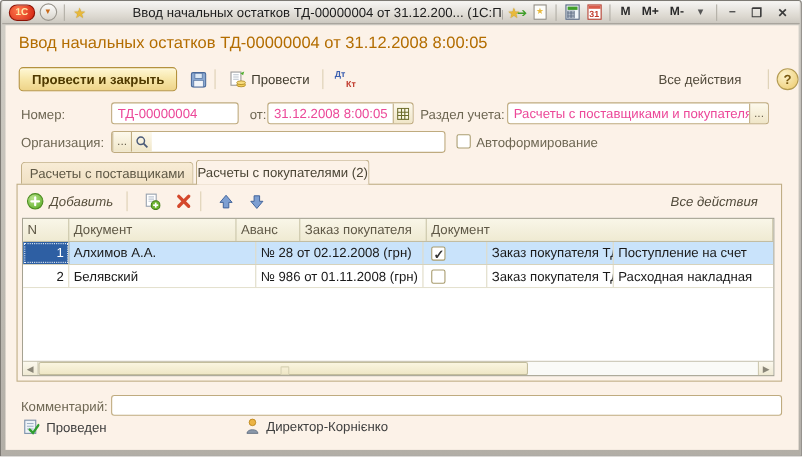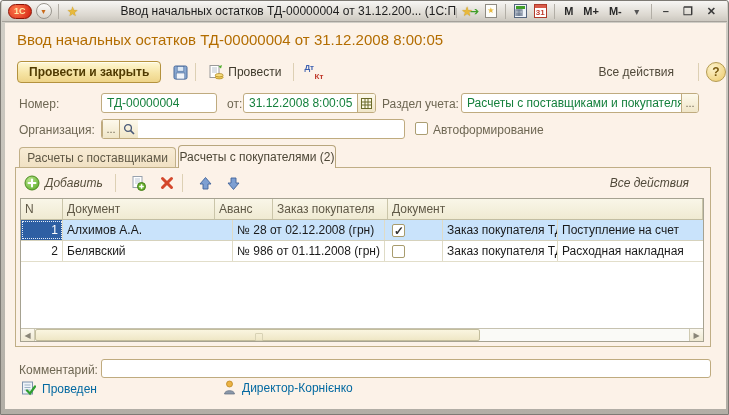--- a/index.html
+++ b/index.html
@@ -46,21 +46,21 @@
   .caret{border-top-color:#6b6350;}
   .help-btn{width:20px;height:20px;border-radius:50%;background:radial-gradient(circle at 35% 30%,#fdf3cd,#ecc968);
     border:1px solid #b49b52;color:#7a5a10;font-weight:bold;display:inline-flex;align-items:center;justify-content:center;font-size:12px;}
   .dtkt{position:relative;width:19px;height:19px;display:inline-block;font-weight:bold;font-size:8px;line-height:1;}
   .dtkt .dt{position:absolute;left:0;top:1px;color:#3b5fb0;}
   .dtkt .kt{position:absolute;right:0;bottom:1px;color:#c0392b;}
   
   .flabel{position:absolute;color:#6e6753;white-space:nowrap;}
   .tinput{position:absolute;height:20px;background:#fff;border:1px solid #bfab7f;border-radius:3px;
     display:flex;align-items:center;overflow:hidden;}
-  .tinput .txt{flex:1;padding:0 5px;white-space:nowrap;overflow:hidden;font-size:12px;color:#15803d;}
+  .tinput .txt{flex:1;padding:0 5px;white-space:nowrap;overflow:hidden;font-size:12px;color:#ec4899;}
   .in-btn{height:100%;border-left:1px solid #bfab7f;background:linear-gradient(#fdf9ec,#f0e6c8);
     display:inline-flex;align-items:center;justify-content:center;padding:0 3px;color:#6b6350;font-size:11px;min-width:17px;}
   .chk{position:absolute;width:13px;height:13px;background:#fff;border:1px solid #ab9e72;border-radius:2px;}
   
   .tab{position:absolute;height:21px;top:124px;border:1px solid #c2b088;border-bottom:none;border-radius:4px 4px 0 0;
     background:linear-gradient(#f8ecd6,#f0e0c2);display:flex;align-items:center;justify-content:center;
     color:#5f5846;padding:0 10px;white-space:nowrap;}
   .tab.active{top:122px;height:23px;background:#fcf2e8;z-index:3;border-color:#b8a67e;color:#4c4636;}
   
   .panel{position:absolute;left:10px;top:144px;width:696px;height:180px;border:1px solid #c0ae86;background:#fcf2e8;z-index:1;}
@@ -90,21 +90,21 @@
   .hscroll{flex:0 0 13px;display:flex;background:#f7f6f2;border-top:1px solid #c6c2b0;}
   .sb-btn{width:14px;flex:0 0 14px;display:flex;align-items:center;justify-content:center;font-size:8px;color:#8a8678;
     background:linear-gradient(#fbf8ee,#efe9d2);border-right:1px solid #cfcab2;}
   .sb-btn.right{border-right:none;border-left:1px solid #cfcab2;}
   .sb-thumb{width:445px;flex:0 0 445px;background:linear-gradient(#faf5e0,#efe7c6);border:1px solid #c3bd9c;
     border-radius:2px;position:relative;}
   .sb-thumb::after{content:"";position:absolute;left:50%;top:3px;width:6px;height:6px;margin-left:-3px;
     border:1px solid #d8d2b4;border-radius:1px;}
   .sb-track{flex:1;background:#fafaf7;}
   
-  .status-item{position:absolute;display:flex;align-items:center;gap:6px;color:#0369a1;white-space:nowrap;}
+  .status-item{position:absolute;display:flex;align-items:center;gap:6px;color:#404040;white-space:nowrap;}
   svg{display:block;}
 </style>
 </head>
 <body>
 
 <div class="window">
 
   <div class="titlebar">
     <span class="tb-logo">1С</span>
     <span class="tb-round"></span>

